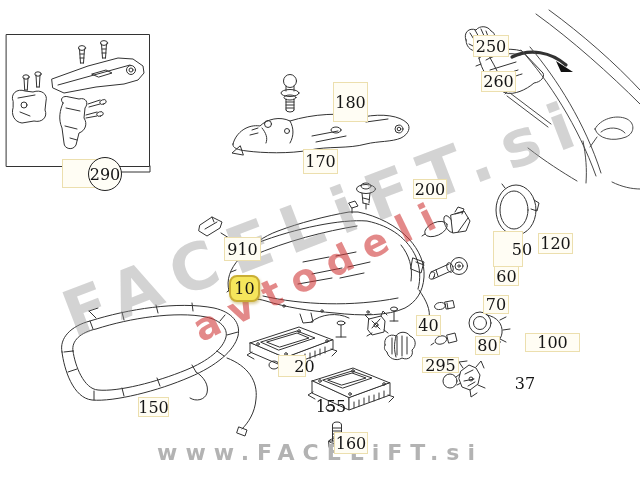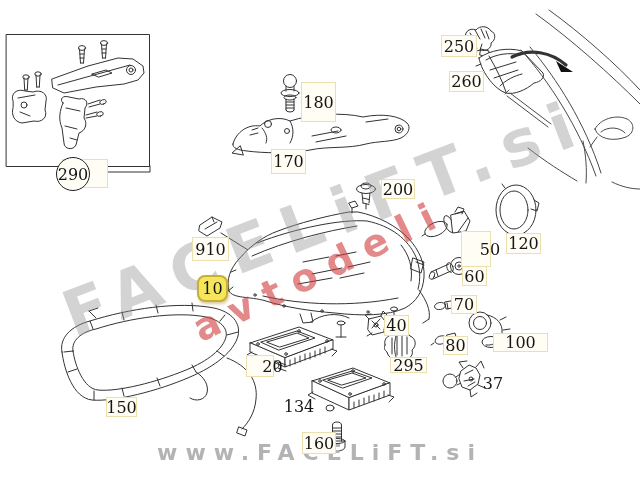--- a/index.html
+++ b/index.html
@@ -15,21 +15,21 @@
       font-size:64px;letter-spacing:14px;color:rgba(150,150,150,0.42);
       transform:rotate(-21deg);}
   .wm-sub{left:160px;top:246px;width:320px;height:48px;line-height:48px;text-align:center;
       font-size:38px;letter-spacing:13px;color:rgba(208,59,59,0.60);
       transform:rotate(-26deg);}
   .wm-footer{left:0;top:440px;width:640px;text-align:center;
       font-size:22px;letter-spacing:8px;color:#b3b3b3;}
 
   
   .plabel{position:absolute;z-index:5;display:flex;align-items:center;justify-content:center;
-      font-size:16px;color:#151515;box-sizing:border-box;}
+      font-size:16px;color:#151515;box-sizing:border-box;margin-left:32px;}
   .boxed{background:#fffdf4;border:1px solid #ecdfae;}
   .plain{background:transparent;}
   .highlighted{background:#f6e65c;border:2px solid #c9ae35;
       box-shadow:1px 2px 3px rgba(160,130,20,.4);}
   .circled{border-radius:50%;border:1.5px solid #222;background:#fffef6;z-index:6;}
   .behind-box{position:absolute;z-index:4;background:#fffdf4;border:1px solid #ecdfae;
       box-sizing:border-box;}
 </style>
 </head>
 <body>
@@ -308,19 +308,19 @@
   <div class="plabel boxed" style="left:493px;top:333px;width:55px;height:19px;">100</div>
 
   <div class="plabel plain" style="left:481px;top:374px;width:24px;height:18px;">37</div>
 
   <div class="plabel boxed" style="left:384px;top:315px;width:25px;height:21px;">40</div>
 
   <div class="plabel boxed" style="left:390px;top:357px;width:37px;height:16px;">295</div>
 
   <div class="plabel boxed" style="left:246px;top:355px;width:28px;height:22px;padding-left:25px;">20</div>
 
-  <div class="plabel plain" style="left:283px;top:397px;width:32px;height:18px;">134</div>
+  <div class="plabel plain" style="left:283px;top:397px;width:32px;height:18px;">155</div>
 
   <div class="plabel boxed" style="left:106px;top:397px;width:31px;height:20px;">150</div>
 
   <div class="plabel boxed" style="left:302px;top:432px;width:34px;height:22px;">160</div>
 
 </div>
 
 </body></html>

